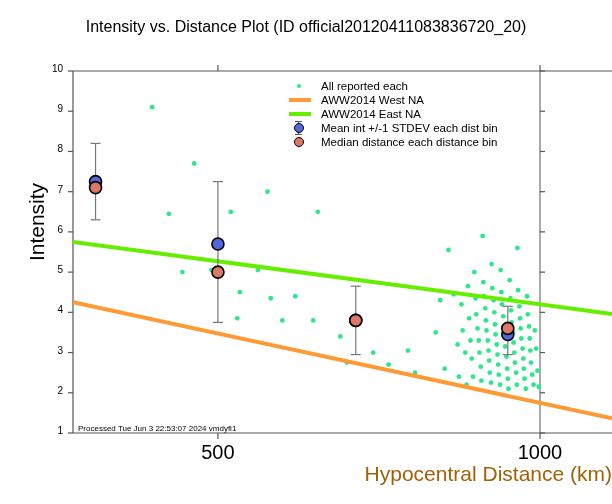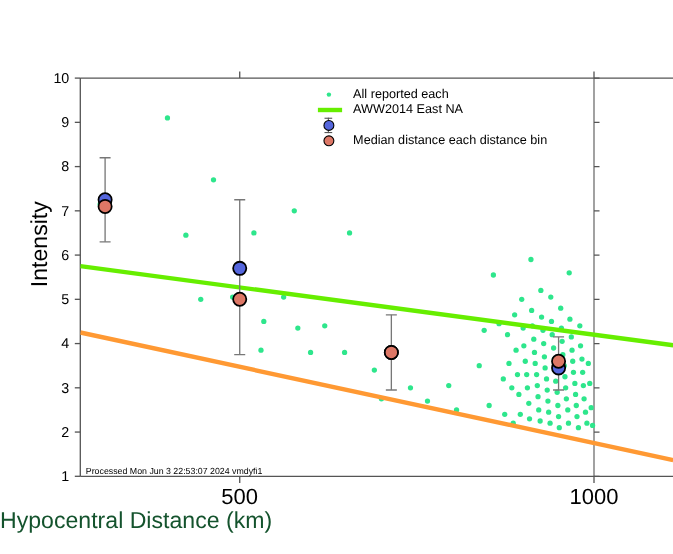--- a/index.html
+++ b/index.html
@@ -30,42 +30,42 @@
     font-size: 16px;
     color: #000000;
     font-family: "Liberation Sans", sans-serif;
     white-space: nowrap;
   }
   #xlabel {
     position: absolute;
     left: 0;
     top: 462px;
     width: 612px;
-    text-align: left;
+    text-align: right;
     font-size: 21px;
-    color: #14532d;
+    color: #a16207;
     font-family: "Liberation Sans", sans-serif;
   }
   #ylabel {
     position: absolute;
     left: -63px;
     top: 210px;
     width: 200px;
     text-align: center;
     font-size: 21px;
     color: #000000;
     transform: rotate(-90deg);
     transform-origin: center center;
     font-family: "Liberation Sans", sans-serif;
   }
   .ytick-label {
     position: absolute;
     width: 28px;
     text-align: right;
-    font-size: 13px;
+    font-size: 10px;
     color: #000000;
     font-family: "Liberation Sans", sans-serif;
   }
   .xtick-label {
     position: absolute;
     width: 60px;
     text-align: center;
     font-size: 20px;
     color: #000000;
     font-family: "Liberation Sans", sans-serif;
@@ -145,20 +145,21 @@
     height: 1px;
     background: #555555;
     left: 12px;
   }
 </style>
 </head>
 <body>
 
 <div id="figure">
 
+  <div id="chart-title">Intensity vs. Distance Plot (ID official20120411083836720_20)</div>
 
   <div id="ylabel">Intensity</div>
   <div id="xlabel">Hypocentral Distance (km)</div>
 
   <svg id="plot" width="612" height="504" style="position:absolute;left:0;top:0;">
       <line x1="73" y1="71" x2="73" y2="433" stroke="#555555" stroke-width="1.2"></line>
       <line x1="73" y1="71" x2="612" y2="71" stroke="#555555" stroke-width="1.2"></line>
       <line x1="73" y1="433" x2="612" y2="433" stroke="#555555" stroke-width="1.2"></line>
       <line x1="540" y1="71" x2="540" y2="433" stroke="#555555" stroke-width="1"></line>
       <line x1="68" y1="433" x2="73" y2="433" stroke="#555555" stroke-width="1.2"></line>
@@ -338,42 +339,49 @@
       <div class="ytick-label" style="left: 35px; top: 183.667px;">7</div>
       <div class="ytick-label" style="left: 35px; top: 143.444px;">8</div>
       <div class="ytick-label" style="left: 35px; top: 103.222px;">9</div>
       <div class="ytick-label" style="left: 35px; top: 63px;">10</div>
     </div>
   <div id="xtick-labels">
       <div class="xtick-label" style="left: 187.931px; top: 441px;">500</div>
       <div class="xtick-label" style="left: 510px; top: 441px;">1000</div>
     </div>
 
-  <div id="footer-stamp">Processed Mon Jun  3 22:53:07 2024 vmdyfi1</div>
+  <div id="footer-stamp">Processed Tue Jun  3 22:53:07 2024 vmdyfi1</div>
 
   <div id="legend">
       <div class="legend-row">
         <div class="legend-mark">
           <div class="lm-dot" style="background: rgb(46, 230, 140);"></div>
         </div>
         <div class="legend-text">All reported each</div>
+      </div>
+      <div class="legend-row">
+        <div class="legend-mark">
+          <div class="lm-line" style="background: rgb(255, 153, 51);"></div>
+        </div>
+        <div class="legend-text">AWW2014 West NA</div>
       </div>
       <div class="legend-row">
         <div class="legend-mark">
           <div class="lm-line" style="background: rgb(102, 238, 0);"></div>
         </div>
         <div class="legend-text">AWW2014 East NA</div>
       </div>
       <div class="legend-row">
         <div class="legend-mark">
           <div class="lm-bar"></div>
           <div class="lm-cap" style="top: 0px;"></div>
           <div class="lm-cap" style="top: 13px;"></div>
           <div class="lm-circle" style="background: rgb(85, 102, 221);"></div>
         </div>
+        <div class="legend-text">Mean int +/-1 STDEV each dist bin</div>
       </div>
       <div class="legend-row">
         <div class="legend-mark">
           <div class="lm-circle" style="background: rgb(221, 119, 102);"></div>
         </div>
         <div class="legend-text">Median distance each distance bin</div>
       </div>
     </div>
 
 </div>

